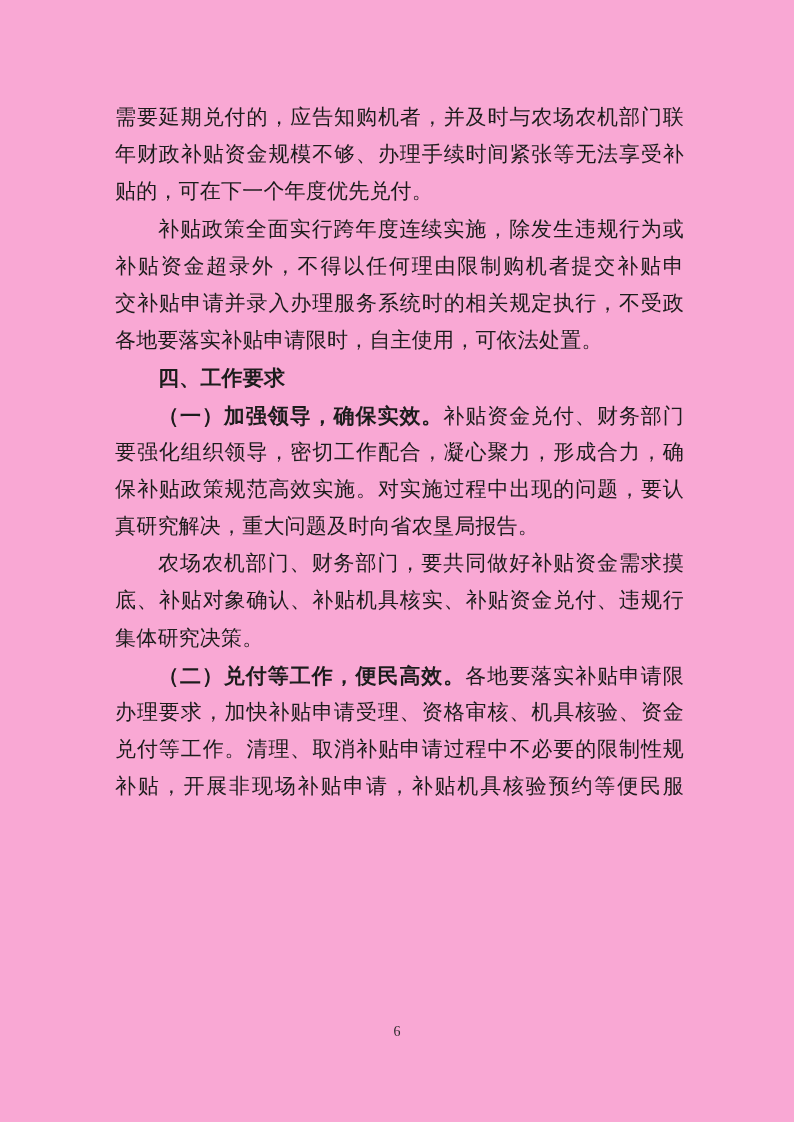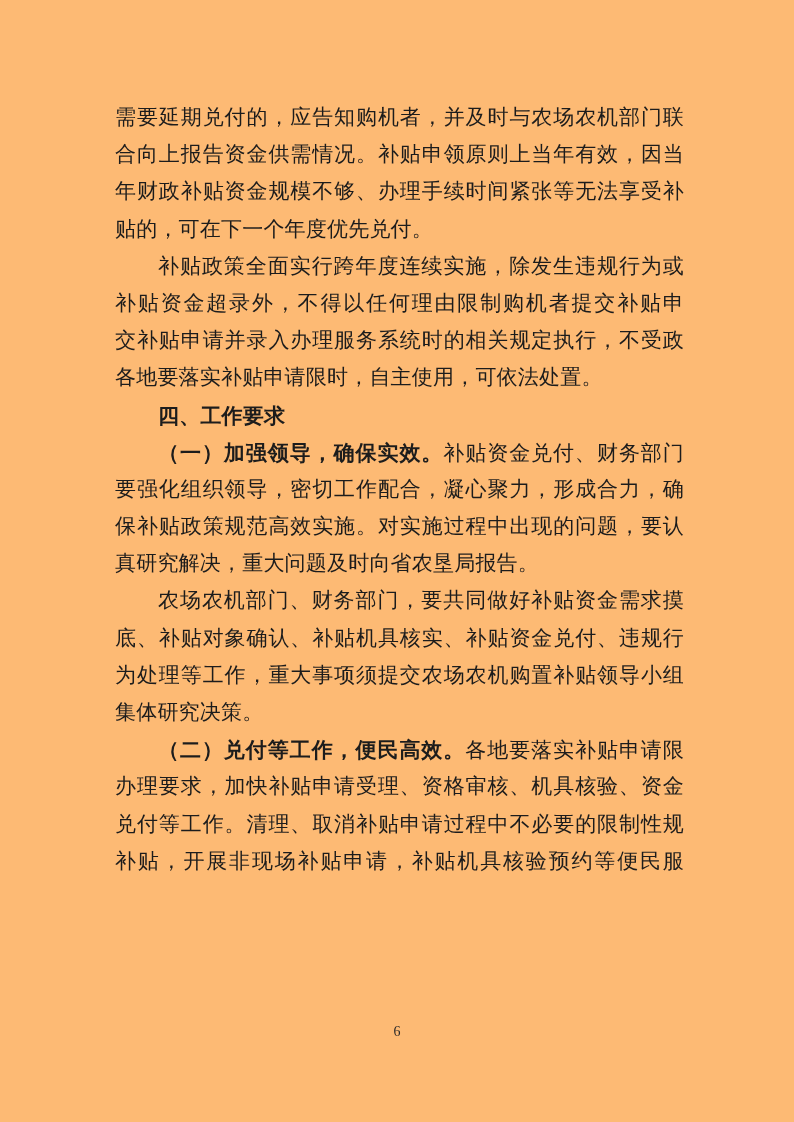--- a/index.html
+++ b/index.html
@@ -10,21 +10,21 @@
     width: 794px;
     height: 1122px;
     background: #ffffff;
     position: relative;
     overflow: hidden;
     font-family: "Liberation Serif", "DejaVu Serif", serif;
   }
   .page {
     position: absolute;
     inset: 0;
-    background: #fdba74;
+    background: #f9a8d4;
   }
   .text-block {
     position: absolute;
     left: 115px;
     top: 99px;
     width: 569px;
     color: #1c1c1c;
   }
   .line {
     font-size: 21px;
@@ -56,35 +56,33 @@
     color: #2a2a2a;
     font-family: "Liberation Serif", "DejaVu Serif", serif;
   }
 </style>
 </head>
 <body>
 
 <div class="page">
   <div class="text-block" id="text-block">
       <div class="line"><span class="seg-r">需要延期兑付的，应告知购机者，并及时与农场农机部门联</span></div>
-      <div class="line"><span class="seg-r">合向上报告资金供需情况。补贴申领原则上当年有效，因当</span></div>
       <div class="line"><span class="seg-r">年财政补贴资金规模不够、办理手续时间紧张等无法享受补</span></div>
       <div class="line end"><span class="seg-r">贴的，可在下一个年度优先兑付。</span></div>
       <div class="line ind"><span class="seg-r">补贴政策全面实行跨年度连续实施，除发生违规行为或</span></div>
       <div class="line"><span class="seg-r">补贴资金超录外，不得以任何理由限制购机者提交补贴申</span></div>
       <div class="line"><span class="seg-r">交补贴申请并录入办理服务系统时的相关规定执行，不受政</span></div>
       <div class="line end"><span class="seg-r">各地要落实补贴申请限时，自主使用，可依法处置。</span></div>
       <div class="line ind end"><span class="seg-b">四、工作要求</span></div>
       <div class="line ind"><span class="seg-b">（一）加强领导，确保实效。</span><span class="seg-r">补贴资金兑付、财务部门</span></div>
       <div class="line"><span class="seg-r">要强化组织领导，密切工作配合，凝心聚力，形成合力，确</span></div>
       <div class="line"><span class="seg-r">保补贴政策规范高效实施。对实施过程中出现的问题，要认</span></div>
       <div class="line end"><span class="seg-r">真研究解决，重大问题及时向省农垦局报告。</span></div>
       <div class="line ind"><span class="seg-r">农场农机部门、财务部门，要共同做好补贴资金需求摸</span></div>
       <div class="line"><span class="seg-r">底、补贴对象确认、补贴机具核实、补贴资金兑付、违规行</span></div>
-      <div class="line"><span class="seg-r">为处理等工作，重大事项须提交农场农机购置补贴领导小组</span></div>
       <div class="line end"><span class="seg-r">集体研究决策。</span></div>
       <div class="line ind"><span class="seg-b">（二）兑付等工作，便民高效。</span><span class="seg-r">各地要落实补贴申请限时</span></div>
       <div class="line"><span class="seg-r">办理要求，加快补贴申请受理、资格审核、机具核验、资金</span></div>
       <div class="line"><span class="seg-r">兑付等工作。清理、取消补贴申请过程中不必要的限制性规</span></div>
       <div class="line"><span class="seg-r">补贴，开展非现场补贴申请，补贴机具核验预约等便民服务。</span></div>
     </div>
   <div class="page-number">6</div>
 </div>
 
 </body></html>

